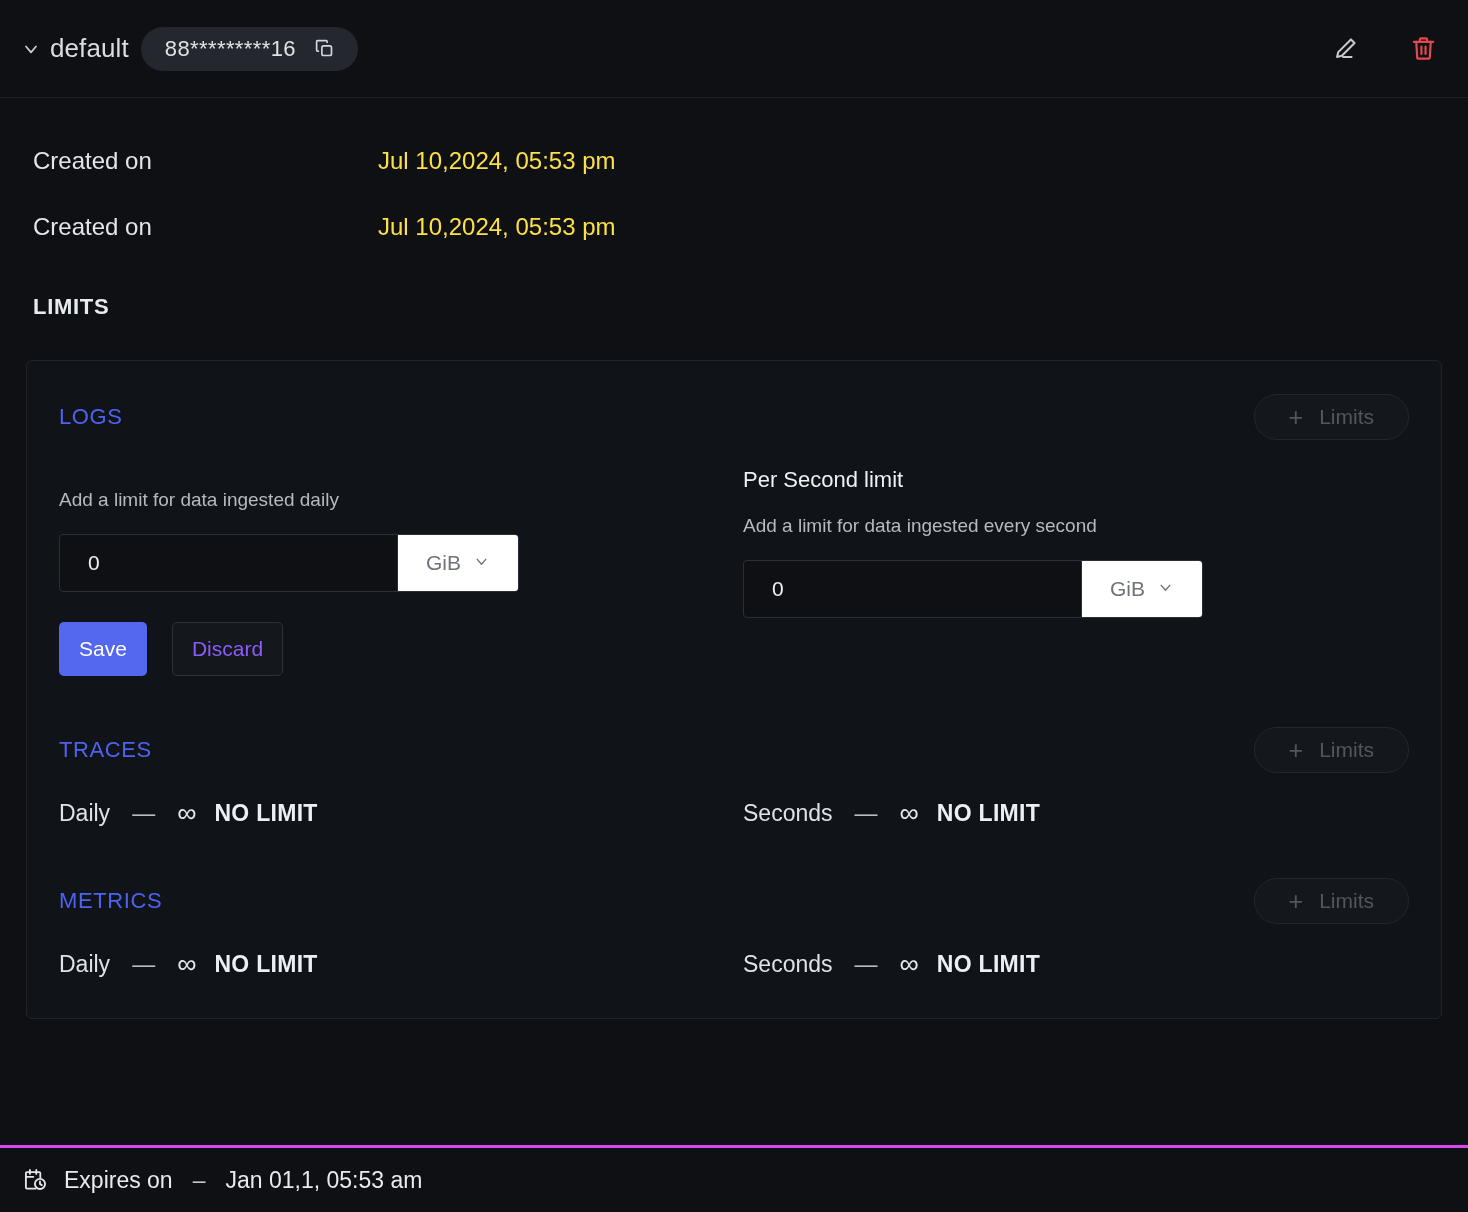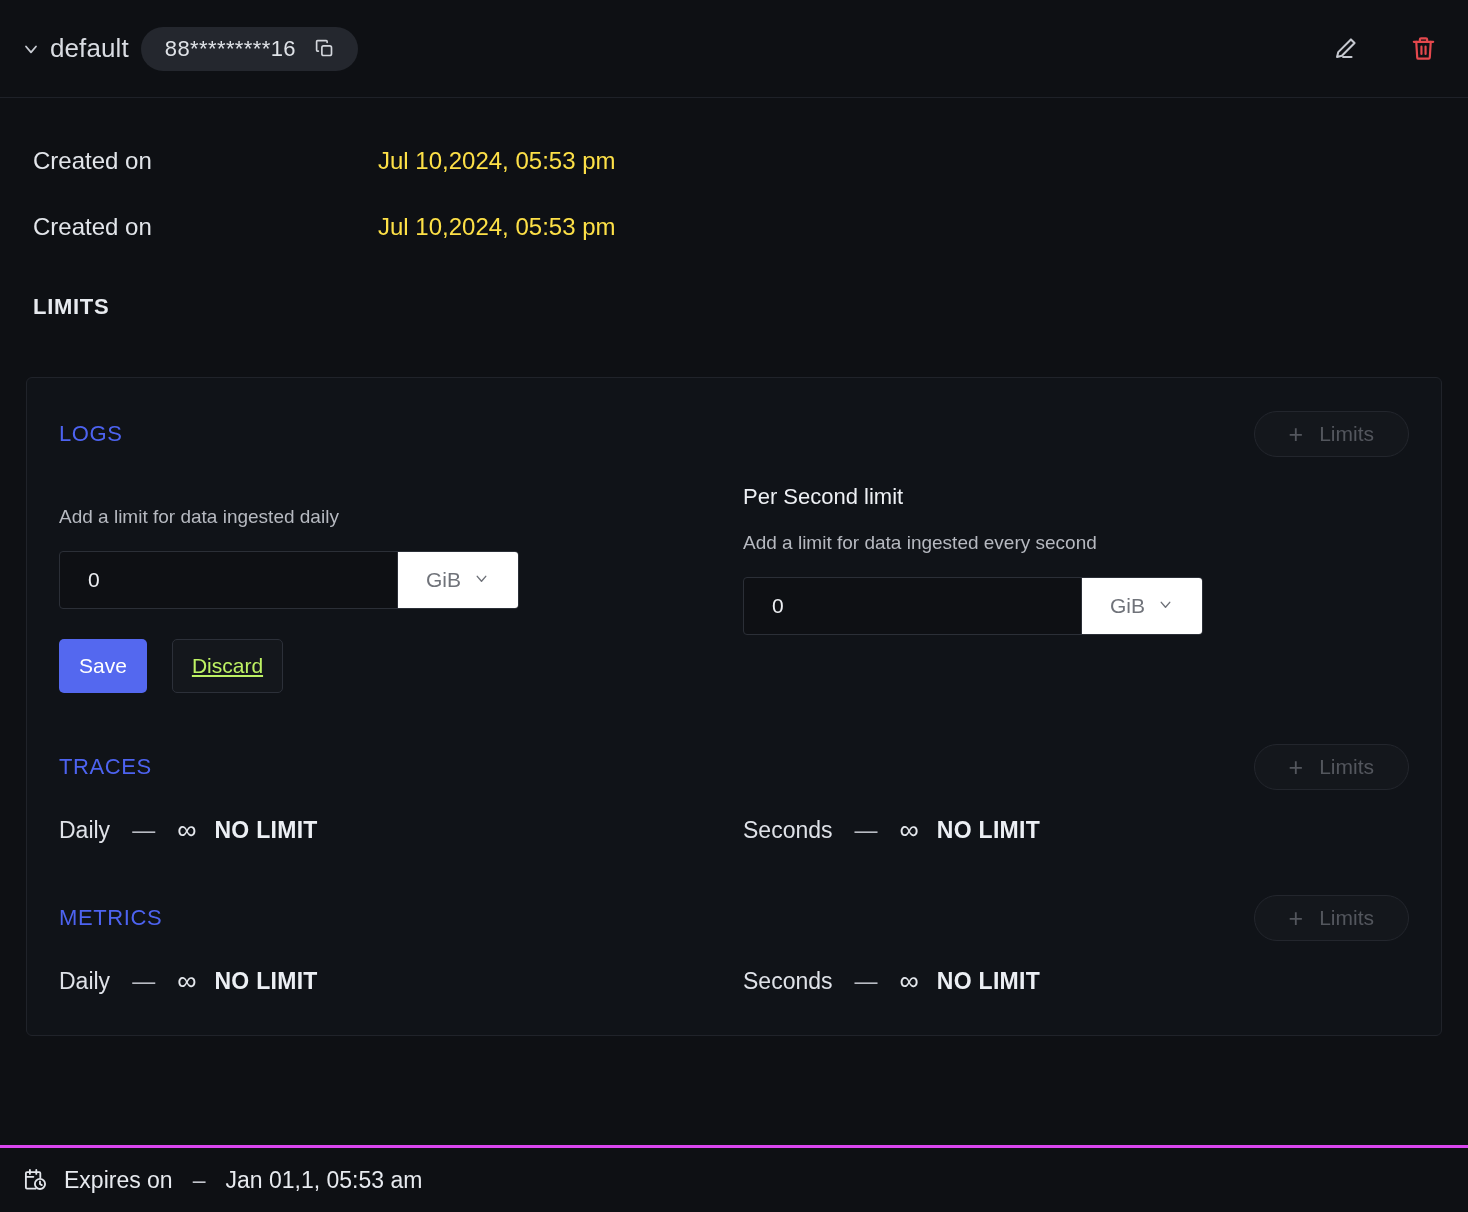--- a/index.html
+++ b/index.html
@@ -116,21 +116,21 @@
     font-size: 22px;
     font-weight: 700;
     color: #e7eaef;
     letter-spacing: .7px;
     padding-left: 7px;
     margin-top: 34px;
   }
 
   
   .limits-card {
-    margin-top: 57px;
+    margin-top: 40px;
     border: 1px solid #20232a;
     border-radius: 6px;
     background: #101318;
     padding: 34px 32px 40px 32px;
   }
 
   .group { position: relative; }
   .group + .group { margin-top: 52px; }
 
   .group-head {
@@ -231,22 +231,21 @@
     border: 1px solid transparent;
     font-family: "Liberation Sans", sans-serif;
   }
   .btn-save {
     background: #5468ef;
     color: #ffffff;
   }
   .btn-discard {
     background: #14171c;
     border-color: #2c3039;
-    color: #bef264;
-    text-decoration: underline;
+    color: #8b5cf6;
   }
 
   
   .nolimit-rows {
     display: flex;
     margin-top: 28px;
   }
   .nolimit {
     width: 684px;
     flex: 0 0 684px;

